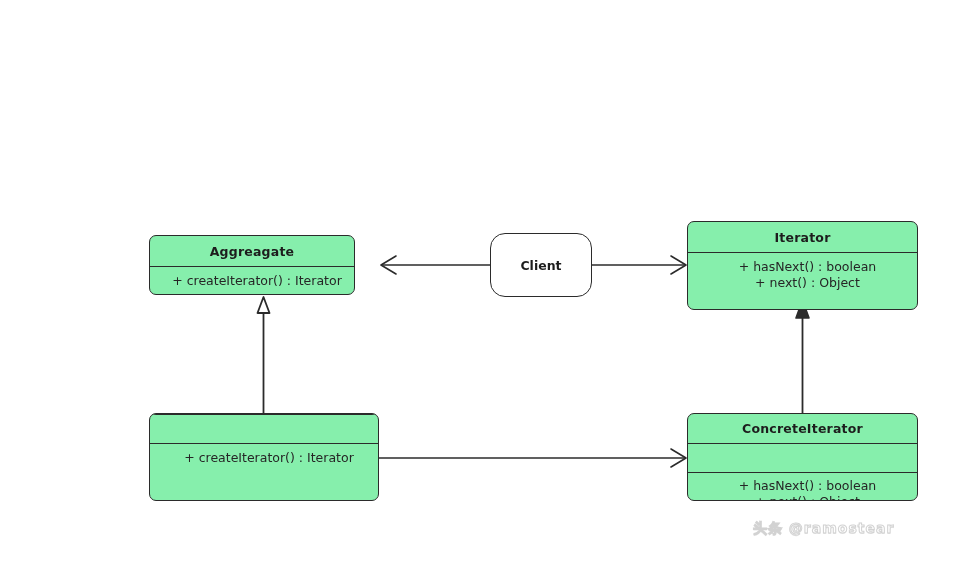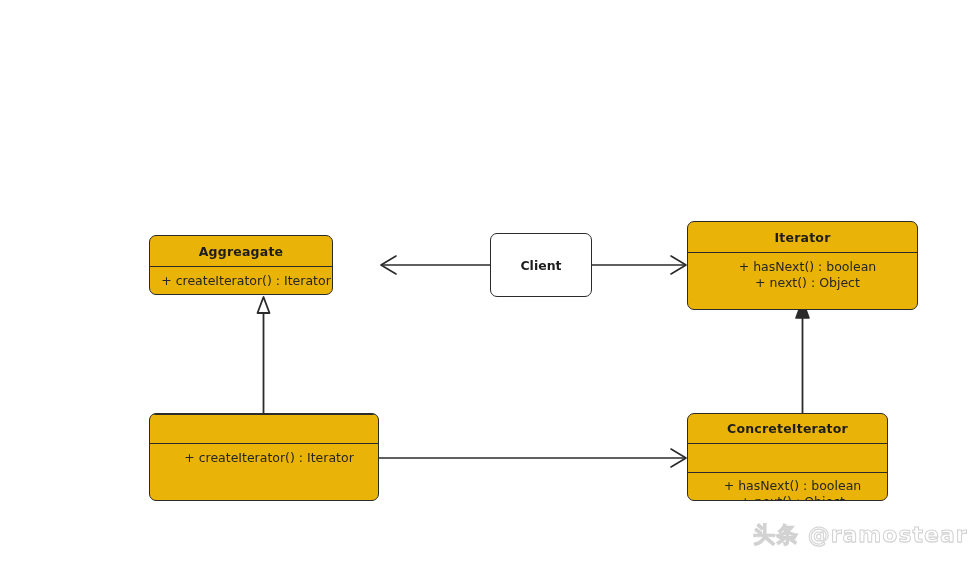--- a/index.html
+++ b/index.html
@@ -16,21 +16,21 @@
     height: 564px;
     background: #ffffff;
     overflow: hidden;
   }
   
   .uml-box {
     position: absolute;
     box-sizing: border-box;
     border: 1.6px solid #2b2b2b;
     border-radius: 7px;
-    background: #eab308;
+    background: #86efac;
     overflow: hidden;
   }
   .uml-title {
     box-sizing: border-box;
     width: 100%;
     text-align: center;
     font-weight: bold;
     font-size: 12.5px;
     color: #1d1d1d;
     letter-spacing: 0.2px;
@@ -57,42 +57,42 @@
     color: #262626;
     line-height: 16px;
     white-space: nowrap;
     text-align: center;
   }
   
   .simple-box {
     position: absolute;
     box-sizing: border-box;
     border: 1.6px solid #2b2b2b;
-    border-radius: 7px;
+    border-radius: 15px;
     background: #ffffff;
     display: flex;
     align-items: center;
     justify-content: center;
     font-weight: bold;
     font-size: 12.5px;
     color: #1d1d1d;
   }
   
   .edge-layer {
     position: absolute;
     left: 0;
     top: 0;
     width: 979px;
     height: 564px;
     pointer-events: none;
   }
   
   .watermark {
     position: absolute;
-    font-size: 22px;
+    font-size: 14px;
     font-weight: bold;
     color: #ffffff;
     letter-spacing: 1px;
     white-space: nowrap;
     -webkit-text-stroke: 1px #d0d0d0;
     text-shadow: 0 1px 0 #e8e8e8;
     opacity: 0.95;
   }
 </style>
 </head>
@@ -121,21 +121,21 @@
       <line x1="802.5" y1="413" x2="802.5" y2="316" stroke="#2b2b2b" stroke-width="1.8"></line>
       <polygon points="802.5,300 796,318 809,318" fill="#2b2b2b" stroke="#2b2b2b" stroke-width="1.6" stroke-linejoin="round"></polygon>
     </g>
 
     <g>
       <line x1="379" y1="458" x2="686" y2="458" stroke="#2b2b2b" stroke-width="1.6"></line>
       <polyline points="671,449 686,458 671,467" fill="none" stroke="#2b2b2b" stroke-width="1.6" stroke-linecap="round" stroke-linejoin="round"></polyline>
     </g>
   </svg>
 
-  <div class="uml-box" style="left:149px; top:235px; width:184px; height:60px;">
+  <div class="uml-box" style="left:149px; top:235px; width:206px; height:60px;">
     <div class="uml-title" style="height:30px;">Aggreagate</div>
     <div class="compartment-sep"></div>
     <div class="uml-methods" style="padding-top:6px;">
       <div class="m-line">+ createIterator() : Iterator</div>
     </div>
   </div>
 
   <div class="simple-box" style="left:490px; top:233px; width:102px; height:64px;">
     <span>Client</span>
   </div>
@@ -151,21 +151,21 @@
 
   <div class="uml-box" style="left:149px; top:413px; width:230px; height:88px;">
     <div class="compartment-sep"></div>
     <div class="uml-attrs" style="height:28px;"></div>
     <div class="compartment-sep"></div>
     <div class="uml-methods" style="padding-top:6px;">
       <div class="m-line">+ createIterator() : Iterator</div>
     </div>
   </div>
 
-  <div class="uml-box" style="left:687px; top:413px; width:201px; height:88px;">
+  <div class="uml-box" style="left:687px; top:413px; width:231px; height:88px;">
     <div class="uml-title" style="height:29px;">ConcreteIterator</div>
     <div class="compartment-sep"></div>
     <div class="uml-attrs" style="height:28px;"></div>
     <div class="compartment-sep"></div>
     <div class="uml-methods" style="padding-top:5px;">
       <div class="m-line">+ hasNext() : boolean</div>
       <div class="m-line">+ next() : Object</div>
     </div>
   </div>
 

